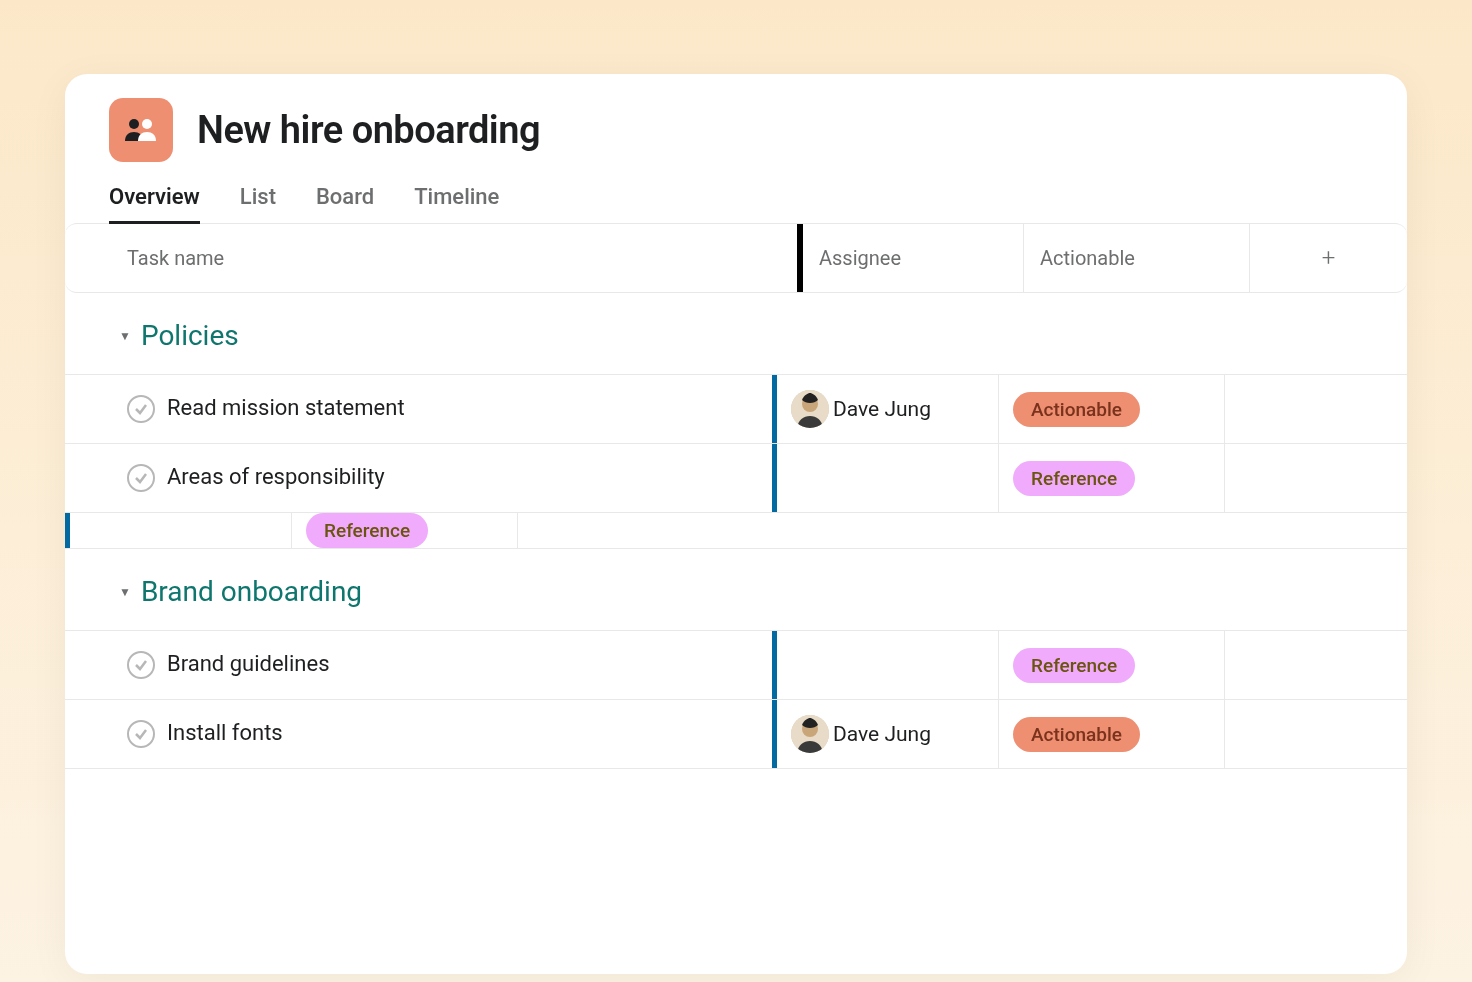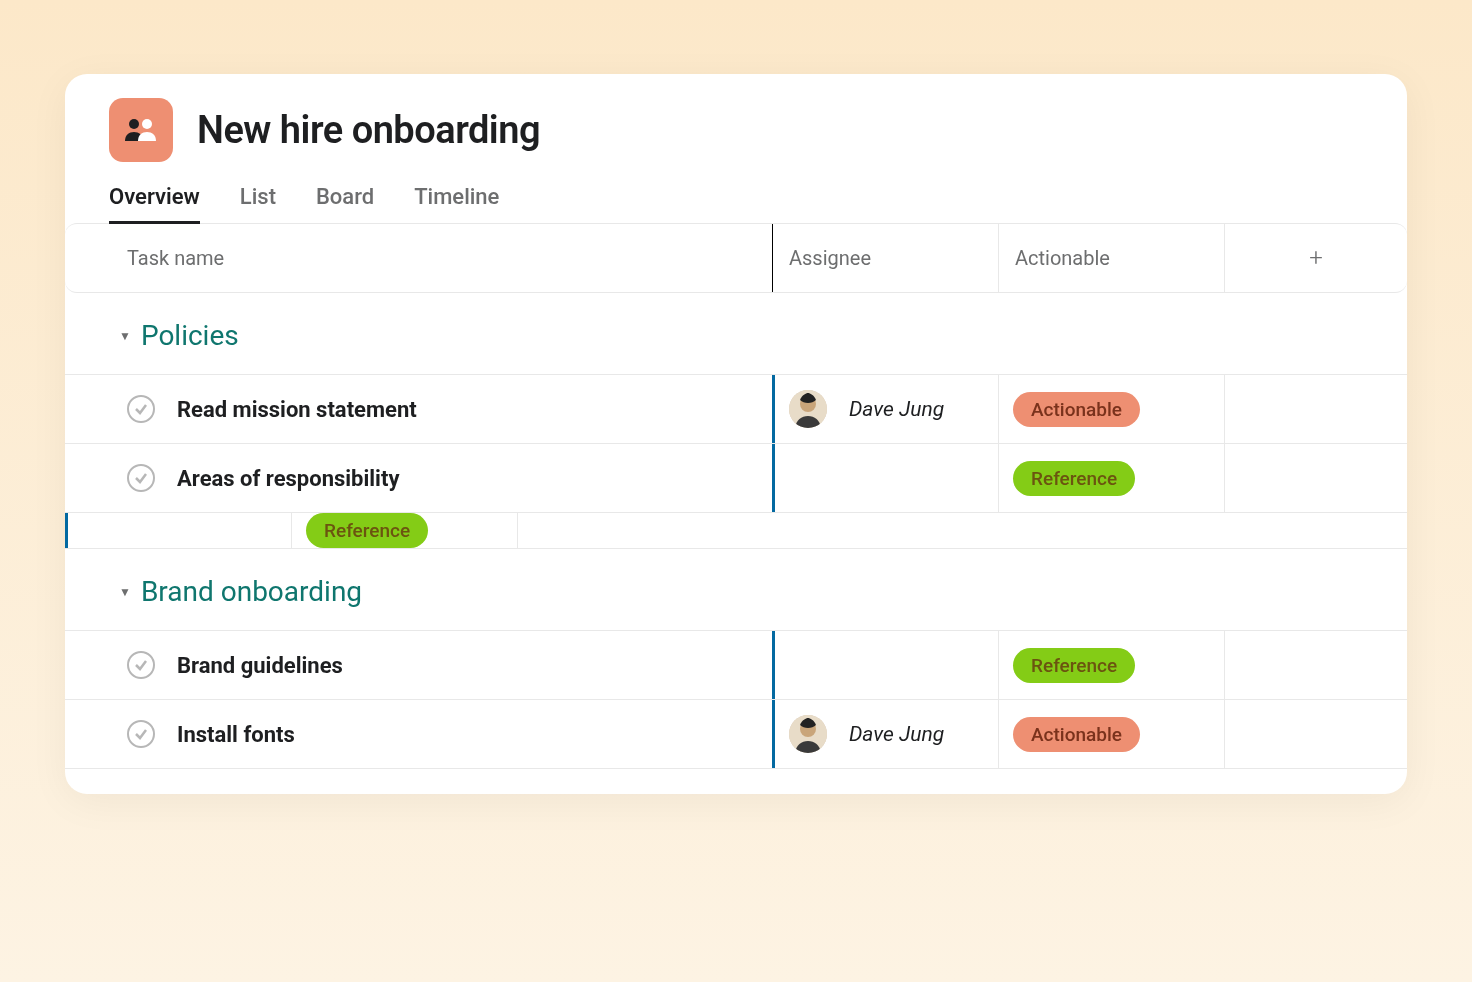--- a/index.html
+++ b/index.html
@@ -14,21 +14,21 @@
   .outer {
     width: 1342px;
     height: 920px;
     margin: 0 auto;
     padding-top: 0;
   }
   .window {
     background: #fff;
     border-radius: 22px;
     margin-top: 74px;
-    height: 720px;
+    height: 900px;
     overflow: hidden;
     box-shadow: 0 8px 40px rgba(0,0,0,0.05);
   }
   .header {
     display: flex;
     align-items: center;
     padding: 24px 44px 0 44px;
     gap: 24px;
   }
   .project-icon {
@@ -68,64 +68,62 @@
   }
   .columns-header {
     display: flex;
     border-top: 1px solid #e8e8e8;
     border-bottom: 1px solid #e8e8e8;
     background: #fff;
     margin-top: -1px;
     border-radius: 12px;
   }
   .col-task { flex: 0 0 707px; padding: 22px 0 22px 62px; font-size: 20px; color: #6d6e6f; }
-  .col-assignee { flex: 0 0 226px; padding: 22px 16px; font-size: 20px; color: #6d6e6f; border-left: 1px solid #000000; }
+  .col-assignee { flex: 0 0 226px; padding: 22px 16px; font-size: 20px; color: #6d6e6f; border-left: 6px solid #000000; margin-left: 25px; }
   .col-action { flex: 0 0 226px; padding: 22px 16px; font-size: 20px; color: #6d6e6f; border-left: 1px solid #e8e8e8; }
   .col-plus { flex: 1; display:flex; align-items:center; justify-content:center; border-left: 1px solid #e8e8e8; color:#6d6e6f; font-size:24px; font-weight:300; cursor:pointer;}
   .content { background:#fff; }
   .section-header {
     display:flex;
     align-items:center;
     gap:10px;
     padding: 26px 0 22px 54px;
     border-bottom:1px solid #e8e8e8;
   }
   .section-caret { color:#6d6e6f; font-size:12px; cursor:pointer; }
   .section-title { font-size:28px; font-weight:400; color:#0f766e; }
   .task-row {
     display:flex;
     border-bottom:1px solid #e8e8e8;
     align-items:stretch;
   }
   .task-cell-name {
     flex:0 0 707px;
     display:flex;
-    align-items:center;
-    gap:22px;
+    align-items:flex-start;
+    gap:12px;
     padding: 20px 0 20px 62px;
-    font-weight: bold;
   }
   .task-check {
     width:28px; height:28px;
     border:2px solid #b7b7b7;
     border-radius:50%;
     display:flex; align-items:center; justify-content:center;
     flex-shrink:0;
     cursor:pointer;
   }
   .task-check svg { width:14px; height:14px; stroke:#b7b7b7; stroke-width:2.5; fill:none; }
   .task-name { font-size:22px; color:#1e1f21; }
   .task-cell-assignee {
     flex:0 0 226px;
-    border-left:3px solid #0369a1;
+    border-left:5px solid #0369a1;
     display:flex;
     align-items:center;
-    gap:22px;
+    gap:4px;
     padding:0 14px;
-    font-style:italic;
   }
   .avatar {
     width:38px; height:38px; border-radius:50%;
     background:#d9c9b5;
     overflow:hidden;
     display:flex; align-items:flex-end; justify-content:center;
     flex-shrink:0;
   }
   .avatar svg { width:38px; height:38px; }
   .assignee-name { font-size:21px; color:#1e1f21; }
@@ -138,21 +136,21 @@
   }
   .task-cell-extra { flex:1; border-left:1px solid #e8e8e8; }
   .tag {
     display:inline-block;
     padding:6px 18px;
     border-radius:18px;
     font-size:19px;
     font-weight:500;
   }
   .tag-actionable { background:#EE8F72; color:#7a321c; }
-  .tag-reference { background:#84cc16; color:#6b5410; }
+  .tag-reference { background:#f0abfc; color:#6b5410; }
 </style>
 </head>
 <body>
 
 <div class="outer">
   <div class="window">
 
     <div class="header">
       <div class="project-icon">
         <svg viewBox="0 0 34 28">

